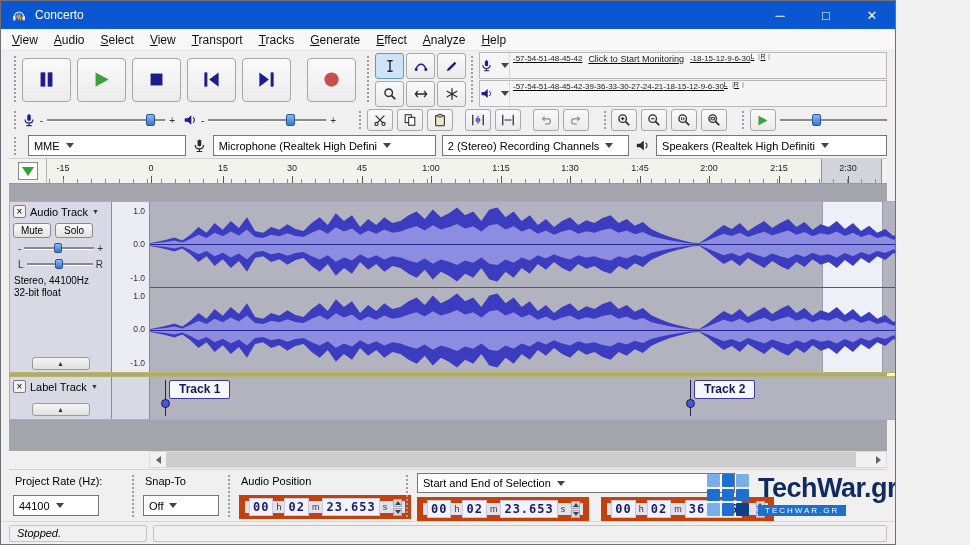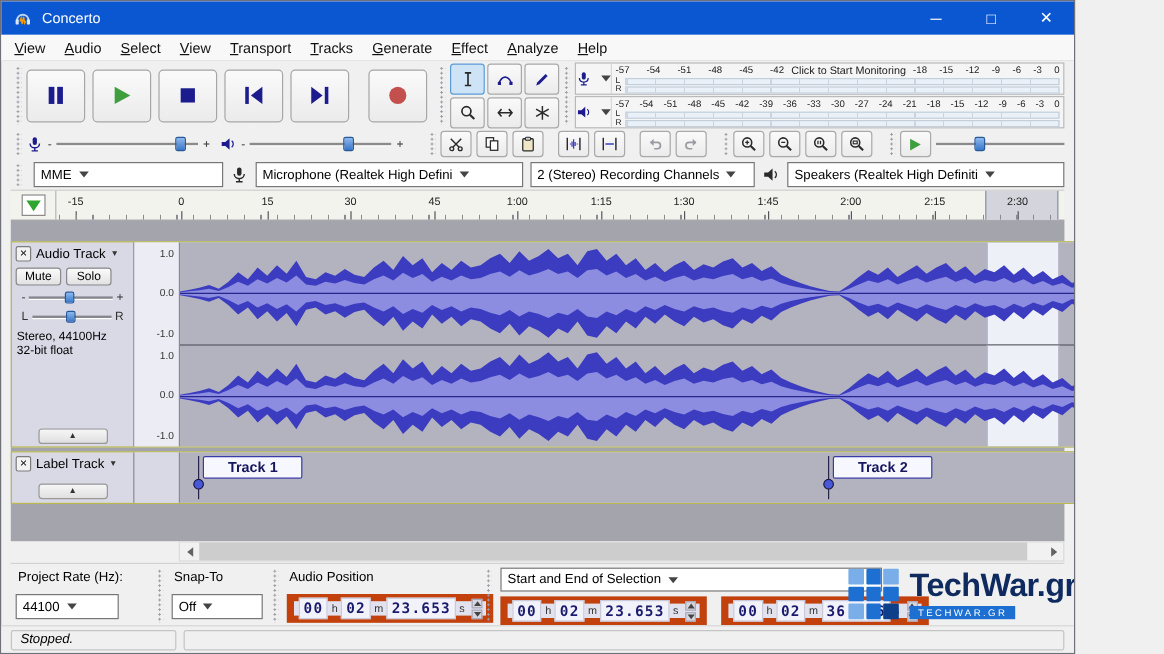--- a/index.html
+++ b/index.html
@@ -33,21 +33,21 @@
   .ebtn { width:27px; height:22px; background:linear-gradient(#fafafa,#ebebeb); border:1px solid #a9a9a9; border-radius:3px; display:flex; align-items:center; justify-content:center; margin-right:4px; }
   .tools-grid { display:grid; grid-template-columns:repeat(3,29px); grid-template-rows:26px 26px; gap:2px; }
 
   .ic-navy { color:#1c1c8e; } .ic-green { color:#3f9f3f; } .ic-red { color:#c4504e; }
   .ic-gray { color:#9a9aa2; } .ic-dark { color:#2a2a2a; }
 
   
   .meters { flex:1; display:flex; flex-direction:column; gap:1px; align-self:stretch; justify-content:center; }
   .meter { height:27px; border:1px solid #b9b9b9; background:#f5f5f5; display:flex; align-items:stretch; }
   .m-icon { width:30px; display:flex; align-items:center; justify-content:center; gap:2px; border-right:1px solid #d8d8d8; }
-  .m-body { flex:1; display:flex; flex-direction:column; padding:0 3px; }
+  .m-body { flex:1; display:flex; flex-direction:row; padding:0 3px;text-decoration:underline; }
   .m-nums { height:11px; display:flex; align-items:center; font-size:8px; color:#222; position:relative; }
   .m-nums .nset { display:flex; justify-content:space-between; }
   .m-monitor { font-size:9px; color:#222; white-space:nowrap; margin:0 6px; }
   .m-row { height:7px; display:flex; align-items:center; }
   .m-ch { width:8px; font-size:7px; color:#222; line-height:7px; }
   .m-bar { flex:1; height:6px; background:#e9f0f7; border:1px solid #c4cfda; background-image:repeating-linear-gradient(to right,#c9d4e0 0 1px,transparent 1px 24px); }
 
   
   .vol { display:flex; align-items:center; gap:4px; margin-right:8px; }
   .sl-sign { font-size:10px; color:#333; }
@@ -95,21 +95,21 @@
   .ch { position:absolute; left:0; right:0; height:85px; }
   .ch1 { top:0; } .ch2 { top:85px; border-top:1px solid #585862; }
   .ch svg { position:absolute; inset:0; width:100%; height:85px; }
   .wave-sel { position:absolute; top:0; bottom:0; background:#eef0f8; border-left:1px solid #9a9ab2; border-right:1px solid #9a9ab2; }
 
   .lt-stub { width:38px; flex:none; background:#d9d9e6; border-right:1px solid #8a8a94; }
   .label-area { flex:1; position:relative; background:#b3b3bf; }
   .flag { position:absolute; top:3px; height:38px; }
   .flag .stem { position:absolute; left:0; top:0; width:1px; height:36px; background:#24244a; }
   .flag .knob { position:absolute; left:-4px; top:19px; width:9px; height:9px; border-radius:50%; background:#4858d8; border:1px solid #1a1a40; }
-  .flag-box { display:inline-block; margin-left:4px; padding:0 20px; border:1px solid #3a3aa8; background:#f7f8ff; color:#17175e; font-weight:bold; font-size:12px; line-height:17px; border-radius:2px; }
+  .flag-box { display:inline-block; margin-left:4px; padding:0 9px; border:1px solid #3a3aa8; background:#f7f8ff; color:#17175e; font-weight:bold; font-size:12px; line-height:17px; border-radius:2px; }
 
   
   .hscroll { position:absolute; top:450px; left:148px; right:8px; height:17px; background:#f1f1f1; border:1px solid #dadada; display:flex; align-items:stretch; }
   .hs-arrow { width:16px; display:flex; align-items:center; justify-content:center; }
   .hs-thumb { flex:1; background:#cdcdcd; }
   .hs-gap { width:14px; }
   .tri-l { width:0;height:0;border-top:4px solid transparent;border-bottom:4px solid transparent;border-right:5px solid #636363; }
   .tri-r { width:0;height:0;border-top:4px solid transparent;border-bottom:4px solid transparent;border-left:5px solid #636363; }
 
   

